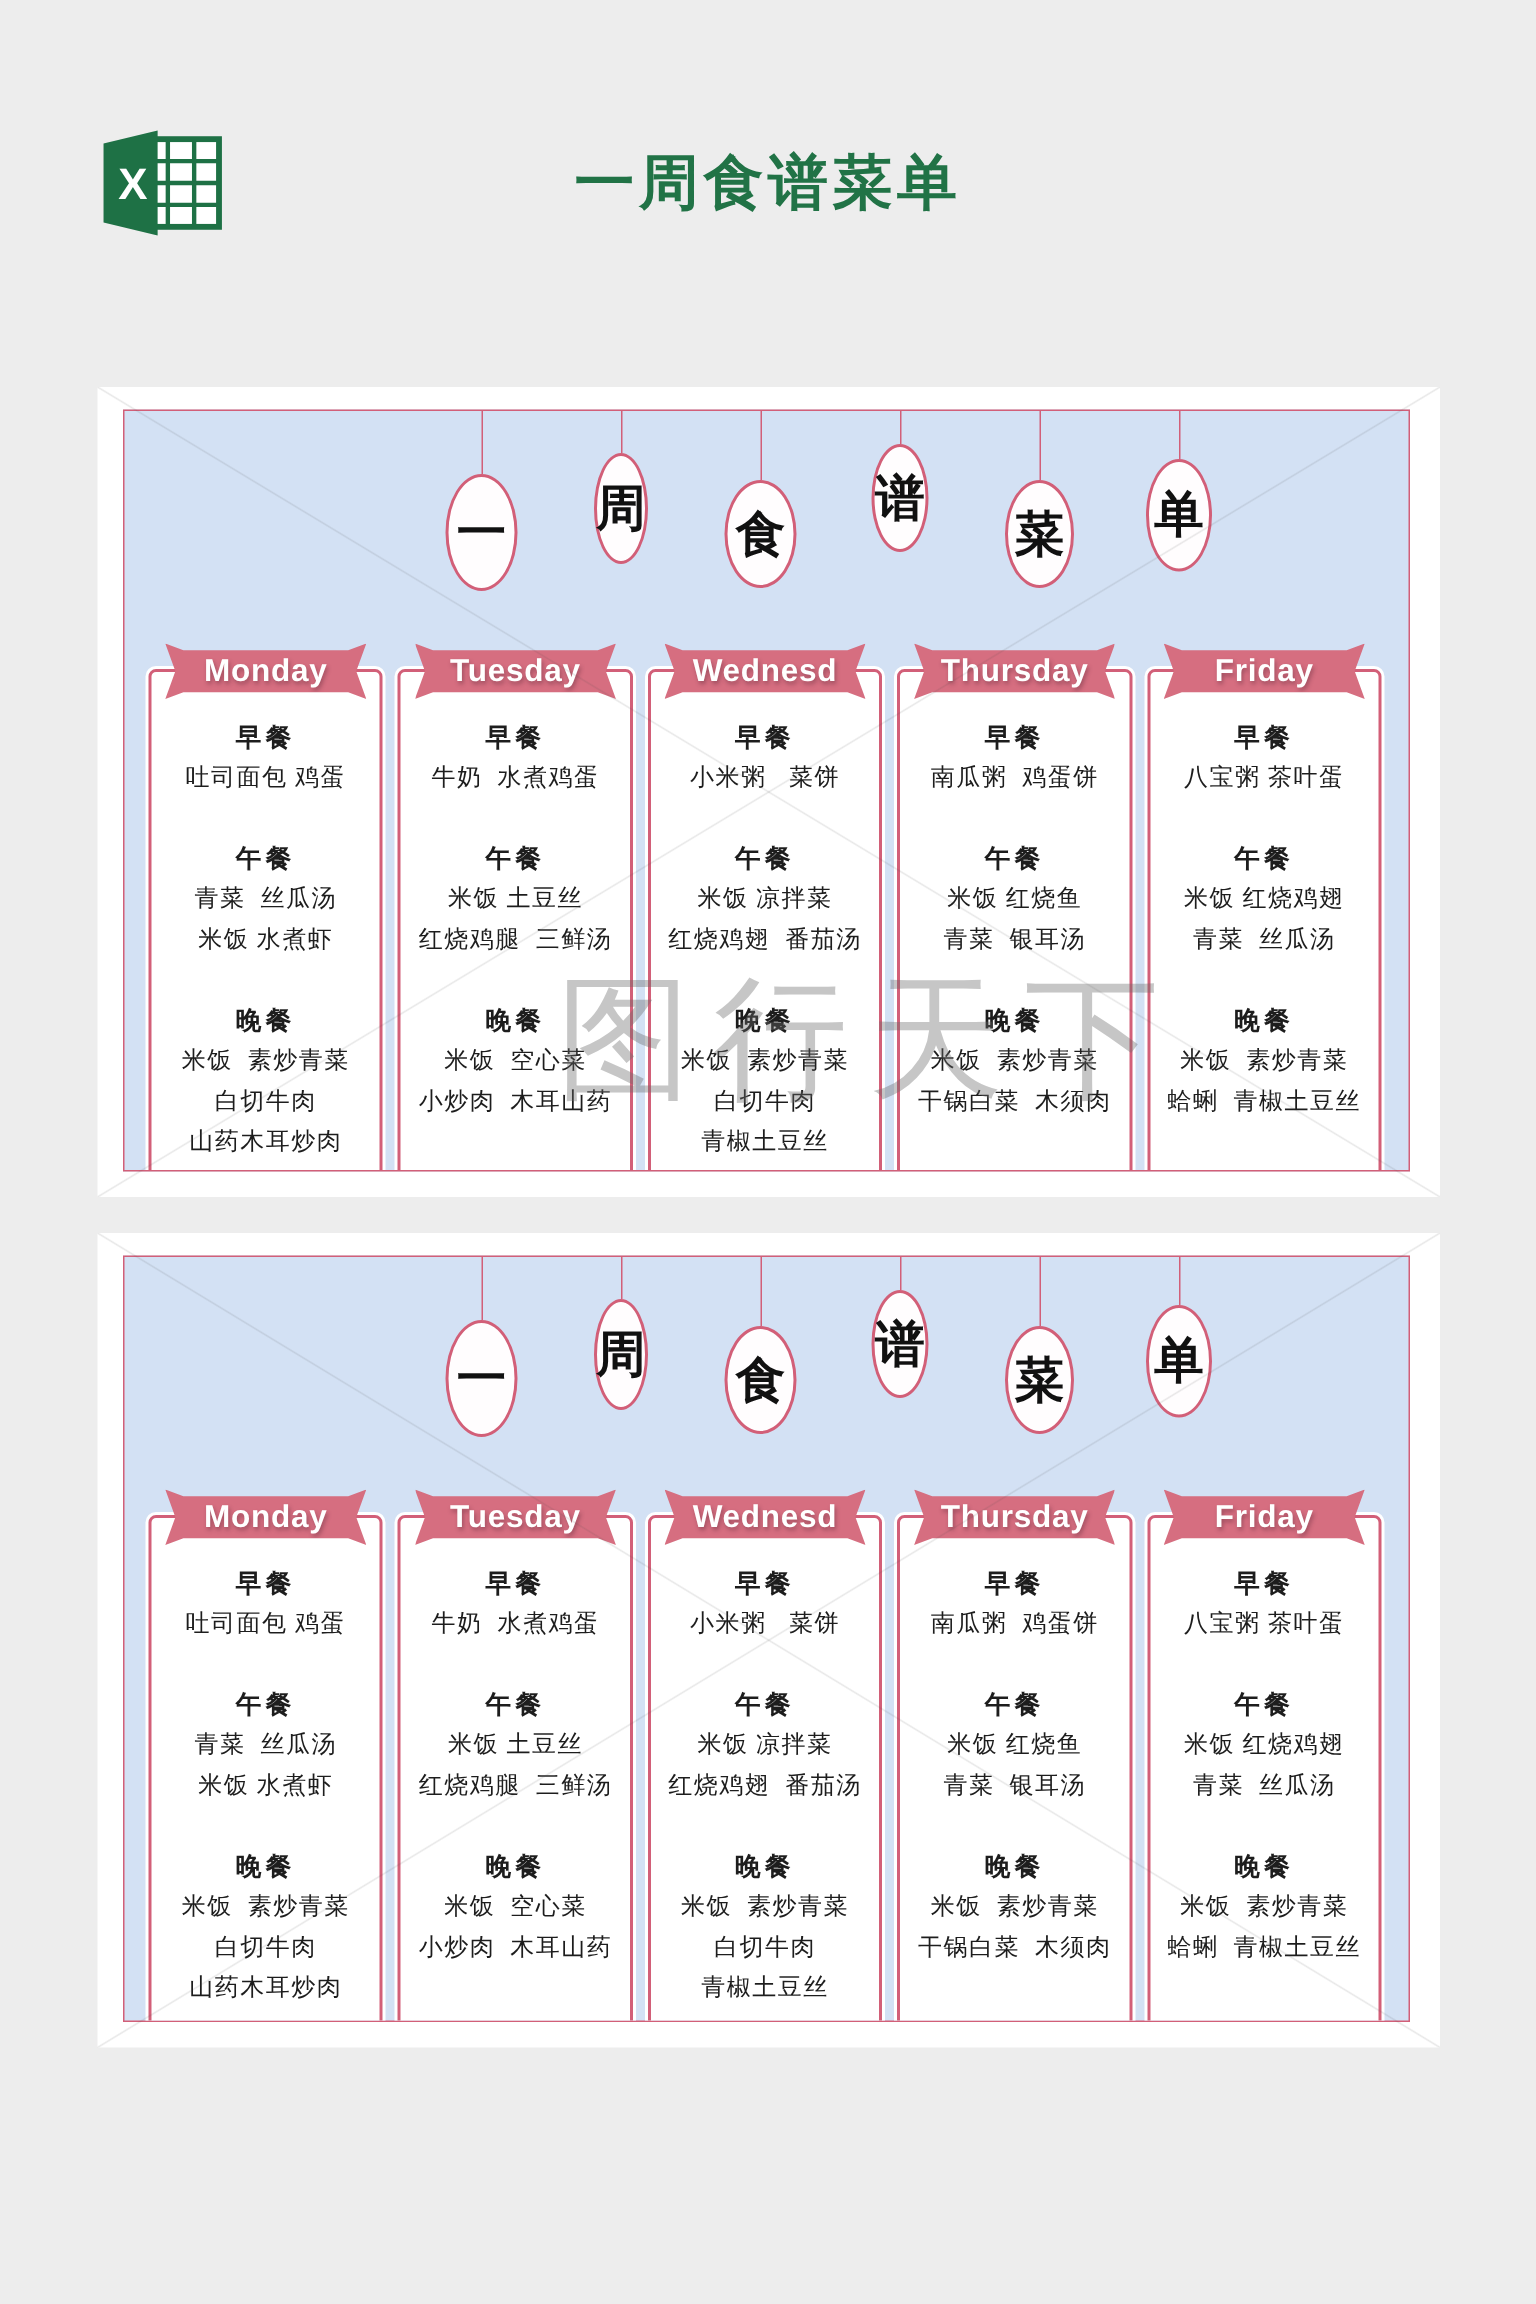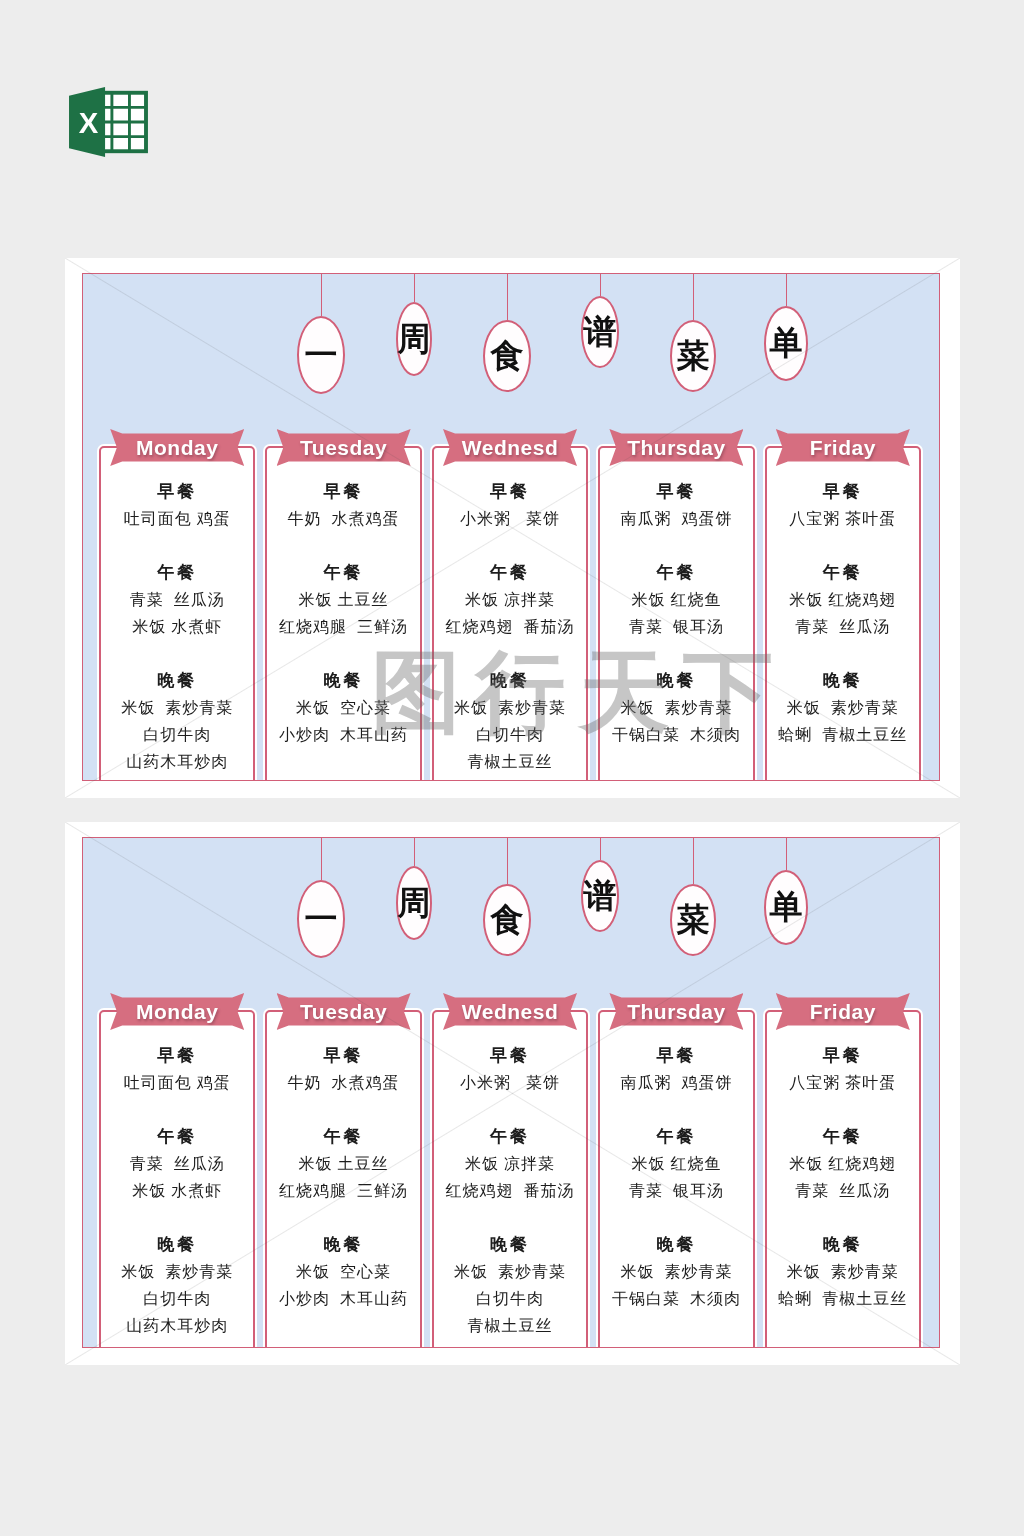--- a/index.html
+++ b/index.html
@@ -82,21 +82,21 @@
     height:27px;line-height:27px;text-align:center;
     font-size:16px;color:var(--ink);letter-spacing:1px;
     font-family:"Liberation Serif","DejaVu Serif",serif;
     white-space:pre;overflow:visible;
   }
   .mrow.mhead{font-weight:bold;font-size:17px;letter-spacing:3px;}
   .mgap{height:27px;}
   
   .watermark{
     position:absolute;left:288px;top:358px;z-index:6;
-    font-size:90px;font-weight:bold;letter-spacing:14px;white-space:nowrap;
+    font-size:90px;font-weight:normal;letter-spacing:14px;white-space:nowrap;
     color:rgba(105,105,105,0.38);
     font-family:"DejaVu Serif","Liberation Serif",serif;
     pointer-events:none;
   }
   .diag{position:absolute;inset:0;z-index:5;pointer-events:none;}
   .diag.a{background:linear-gradient(to bottom right,transparent calc(50% - 1px),rgba(70,70,70,0.13) 50%,transparent calc(50% + 1px));}
   .diag.b{background:linear-gradient(to top right,transparent calc(50% - 1px),rgba(70,70,70,0.13) 50%,transparent calc(50% + 1px));}
 </style>
 </head>
 <body>
@@ -109,20 +109,21 @@
       <line x1="32" y1="24" x2="84" y2="24"></line>
       <line x1="32" y1="39" x2="84" y2="39"></line>
       <line x1="32" y1="54" x2="84" y2="54"></line>
       <line x1="49" y1="9" x2="49" y2="69"></line>
       <line x1="67" y1="9" x2="67" y2="69"></line>
     </g>
     <path d="M5 12 L42 3 L42 75 L5 66 Z" fill="#1e7145"></path>
     <text x="15" y="50" font-size="30" font-weight="bold" font-family="Liberation Sans, sans-serif" fill="#ffffff">X</text>
   </svg>
 
+  <div class="page-title">一周食谱菜单</div>
 
   <div id="cards-host">
   <div class="card" style="top: 258px; height: 540px;">
     <div class="card-blue" style="height: 508px;">
       <div class="hang-layer">
             <div class="hang" style="left: 238px;">
               <div class="string" style="height: 42px;"></div>
               <div class="bauble" style="width: 48px; height: 78px; top: 42px;">一</div>
             </div>
             <div class="hang" style="left: 331px;">

